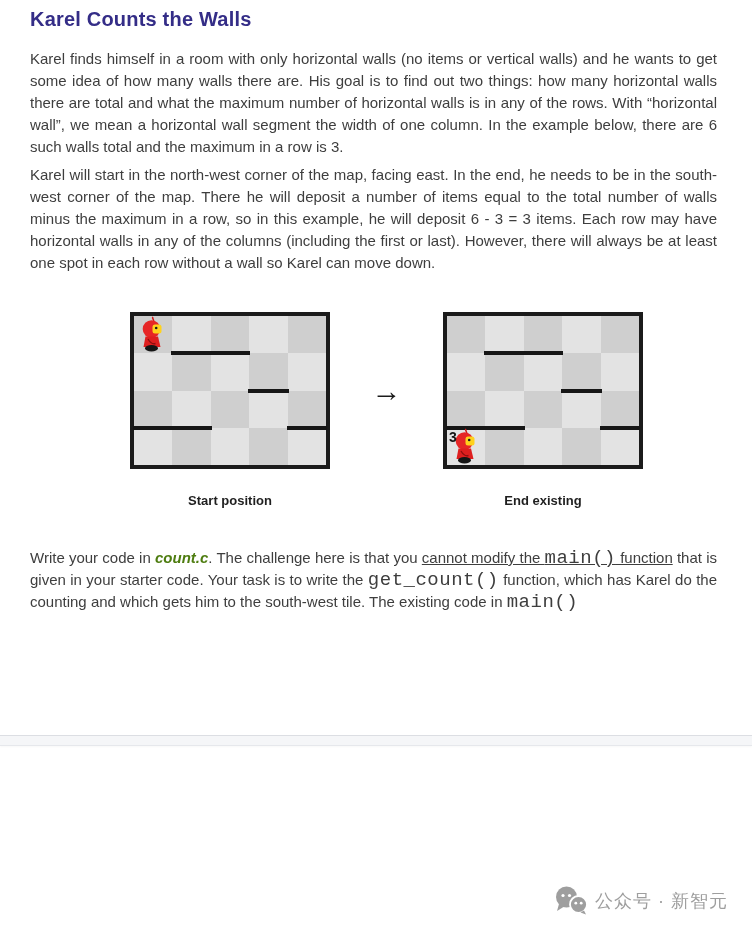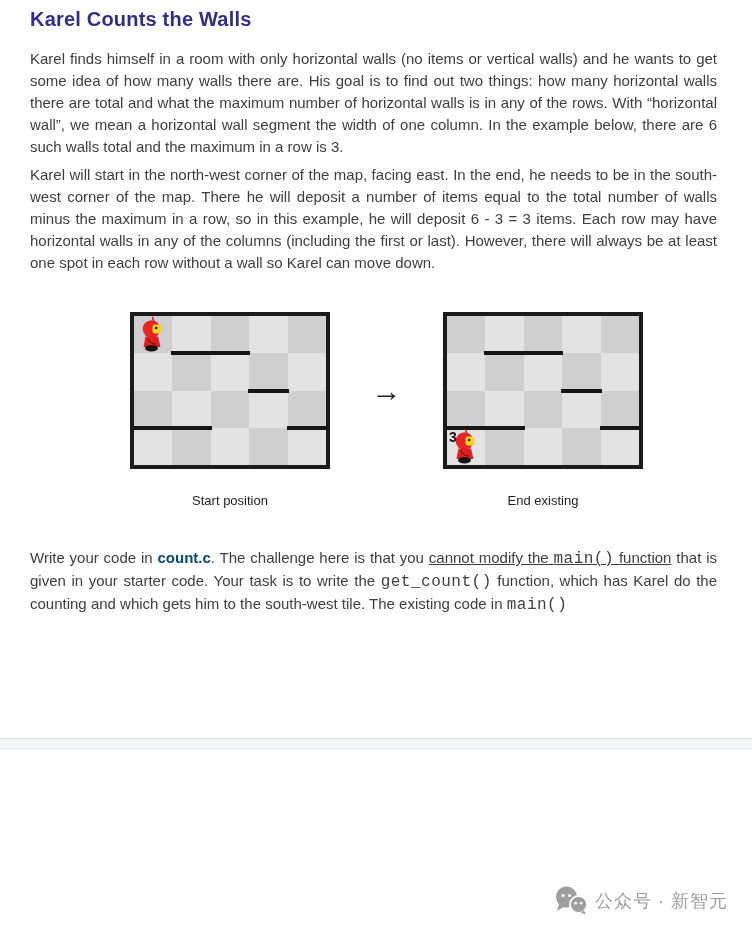--- a/index.html
+++ b/index.html
@@ -19,24 +19,24 @@
     font-weight: bold;
     color: #342d87;
     letter-spacing: 0.2px;
   }
   p.body-par {
     margin: 0 0 6px 0;
     font-size: 15px;
     line-height: 22px;
     text-align: justify;
   }
-  p.body-par b { color: #0c4a6e; }
+  p.body-par b { color: #4d7c0f; font-style: italic; }
   code.inline-code {
     font-family: "Liberation Mono", "DejaVu Sans Mono", monospace;
-    font-size: 16px;
+    font-size: 19px;
     letter-spacing: 0.5px;
   }
   .u { text-decoration: underline; }
 
   
   .figure-row {
     margin: 38px 0 0 100px;
     display: flex;
     align-items: flex-start;
   }
@@ -58,21 +58,21 @@
   }
   .arrow-cell {
     width: 113px; height: 157px;
     display: flex; align-items: center; justify-content: center;
     font-size: 30px; color: #1b1b1b;
   }
   .caption {
     margin-top: 24px;
     text-align: center;
     font-size: 13px;
-    font-weight: normal;
+    font-weight: bold;
     color: #1f1f1f;
   }
 
   
   .page-break {
     margin: 122px -35px 0 -30px;
     height: 9px;
     background: #f5f6f8;
     border-top: 1px solid #dcdee3;
     border-bottom: 1px solid #e6e8ec;

